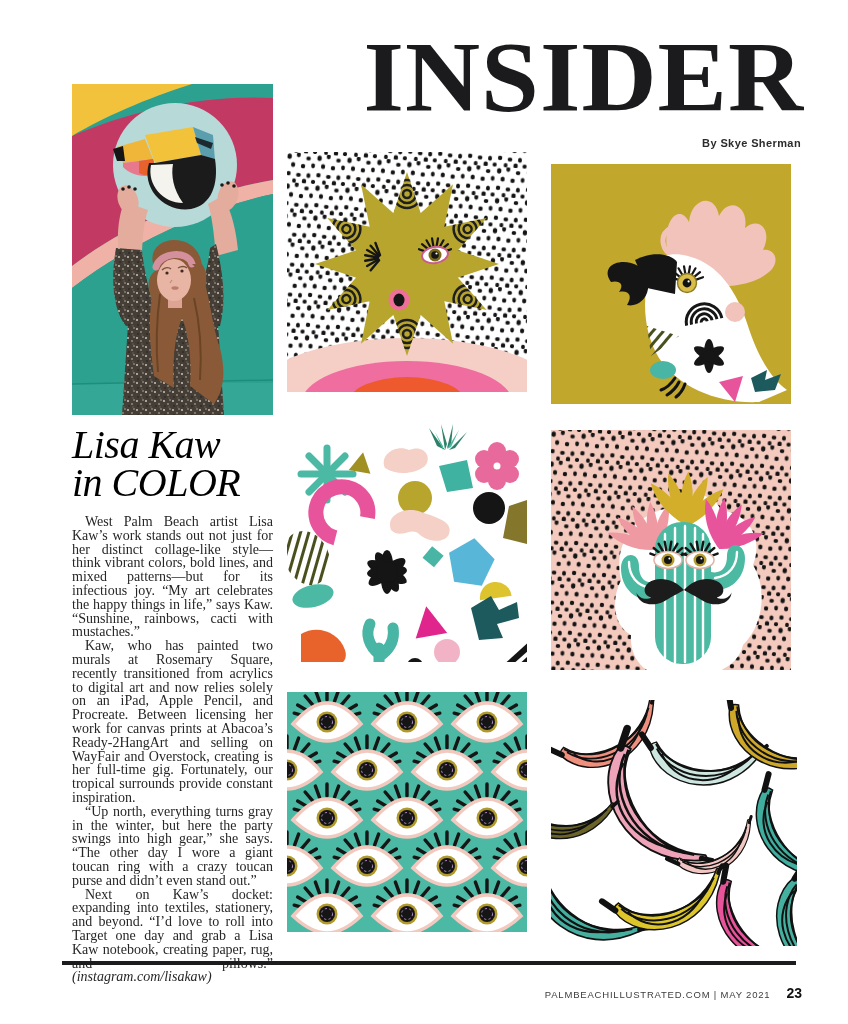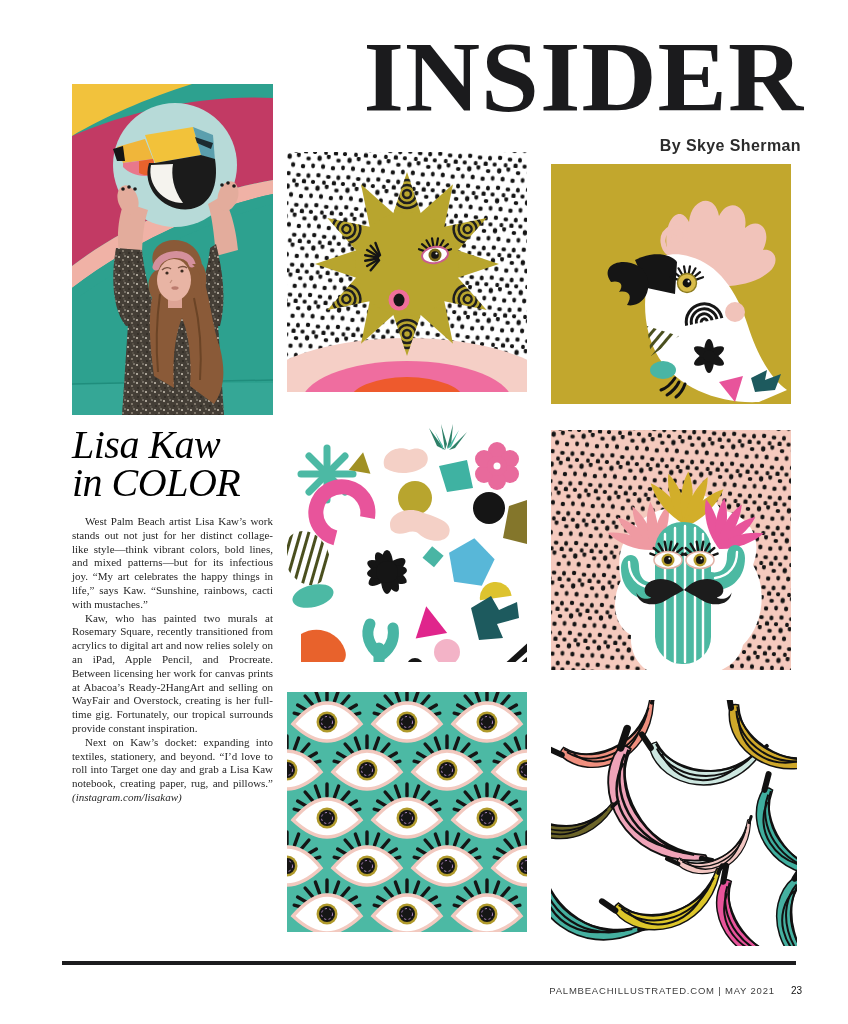--- a/index.html
+++ b/index.html
@@ -1,41 +1,41 @@
 <!DOCTYPE html>
 <html><head>
 <meta charset="utf-8">
 <style>
   html,body{margin:0;padding:0;background:#e8e8e8;}
   .page{position:relative;width:848px;height:1024px;background:#ffffff;margin:0 auto;
         font-family:"Liberation Sans",sans-serif;overflow:hidden;}
   .headline{position:absolute;right:44px;top:26px;font-family:"Liberation Serif",serif;
             font-weight:700;font-size:104px;line-height:1;letter-spacing:1px;color:#1b1b1d;
             transform:scale(1,0.96);transform-origin:top right;white-space:nowrap;}
-  .byline{position:absolute;right:47px;top:137px;font-weight:700;font-size:16px;
+  .byline{position:absolute;right:47px;top:137px;font-weight:700;font-size:11px;
           letter-spacing:.4px;color:#2c2c2c;}
   .photo,.tile{position:absolute;display:block;}
   .photo{left:72px;top:84px;}
   .tile-sun{left:287px;top:152px;}
   .tile-cockatoo{left:551px;top:164px;}
   .tile-shapes{left:287px;top:422px;}
   .tile-cactus{left:551px;top:430px;}
   .tile-eyes{left:287px;top:692px;}
   .tile-bananas{left:551px;top:700px;}
   .column{position:absolute;left:72px;top:426px;width:201px;}
   .art-title{margin:0;font-family:"Liberation Serif",serif;font-style:italic;font-weight:400;
              font-size:40px;line-height:38px;color:#000000;letter-spacing:-0.5px;}
-  .body-text{margin-top:13px;font-family:"Liberation Serif",serif;font-size:11px;
+  .body-text{margin-top:13px;font-family:"Liberation Serif",serif;font-size:14px;
              line-height:13.8px;color:#262626;text-align:justify;}
   .body-text p{margin:0;text-indent:13px;}
   .credit{font-style:italic;}
   .rule{position:absolute;left:62px;top:961px;width:734px;height:4px;background:#1c1c1e;}
   .footer{position:absolute;right:46px;top:985px;font-size:9.5px;letter-spacing:.8px;
           color:#3d3d3d;display:flex;align-items:baseline;}
-  .pagenum{font-weight:400;font-size:10px;color:#101010;margin-left:16px;letter-spacing:0;}
+  .pagenum{font-weight:700;font-size:14px;color:#101010;margin-left:16px;letter-spacing:0;}
 </style>
 </head>
 <body>
 
 <svg width="0" height="0" style="position:absolute" aria-hidden="true">
 <defs>
   <pattern id="dotpat" width="30" height="30" patternUnits="userSpaceOnUse" patternTransform="rotate(4)">
     <g fill="#141414">
       <ellipse cx="3" cy="4" rx="2.2" ry="2.7"></ellipse>
           <ellipse cx="12" cy="2" rx="2" ry="2.4"></ellipse>
@@ -437,20 +437,21 @@
     <g color="#45b0a0">
         <use href="#banana" transform="translate(252,232) rotate(80)"></use>
       </g>
   </svg>
 
   <div class="column">
     <h1 class="art-title"><span>Lisa Kaw</span><br><span>in COLOR</span></h1>
     <div class="body-text">
       <p>West Palm Beach artist Lisa Kaw’s work stands out not just for her distinct collage-like style—think vibrant colors, bold lines, and mixed patterns—but for its infectious joy. “My art celebrates the happy things in life,” says Kaw. “Sunshine, rainbows, cacti with mustaches.”</p>
       <p>Kaw, who has painted two murals at Rosemary Square, recently transitioned from acrylics to digital art and now relies solely on an iPad, Apple Pencil, and Procreate. Between licensing her work for canvas prints at Abacoa’s Ready-2HangArt and selling on WayFair and Overstock, creating is her full-time gig. Fortunately, our tropical surrounds provide constant inspiration.</p>
+      <p>“Up north, everything turns gray in the winter, but here the party swings into high gear,” she says. “The other day I wore a giant toucan ring with a crazy toucan purse and didn’t even stand out.”</p>
       <p><span>Next on Kaw’s docket: expanding into textiles, stationery, and beyond. “I’d love to roll into Target one day and grab a Lisa Kaw notebook, creating paper, rug, and pillows.”</span> <em class="credit">(instagram.com/lisakaw)</em></p>
     </div>
   </div>
 
   <div class="rule"></div>
   <div class="footer">
     <span>PALMBEACHILLUSTRATED.COM | MAY 2021</span>
     <span class="pagenum">23</span>
   </div>
 

